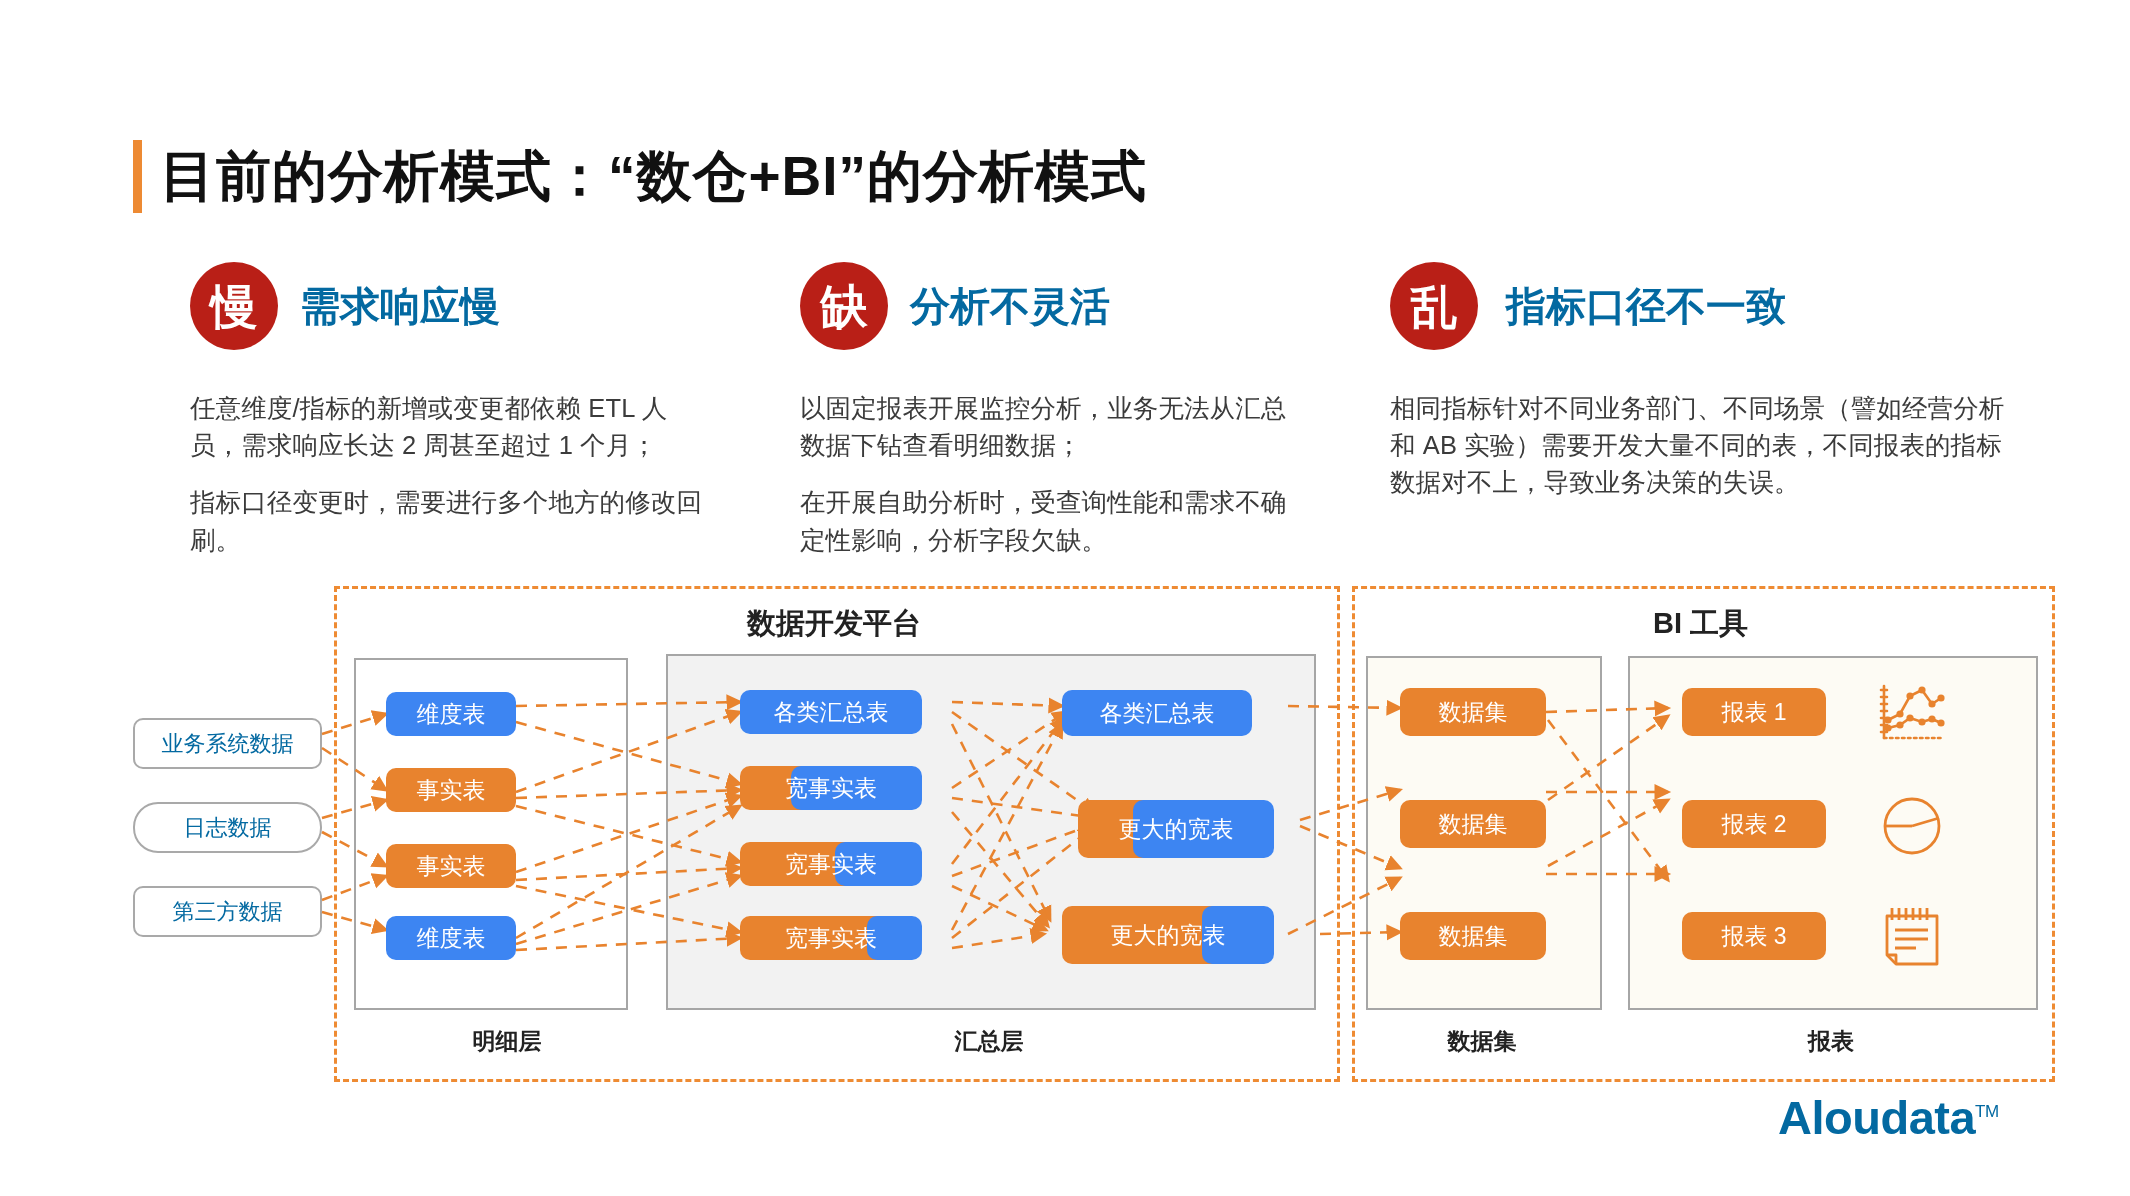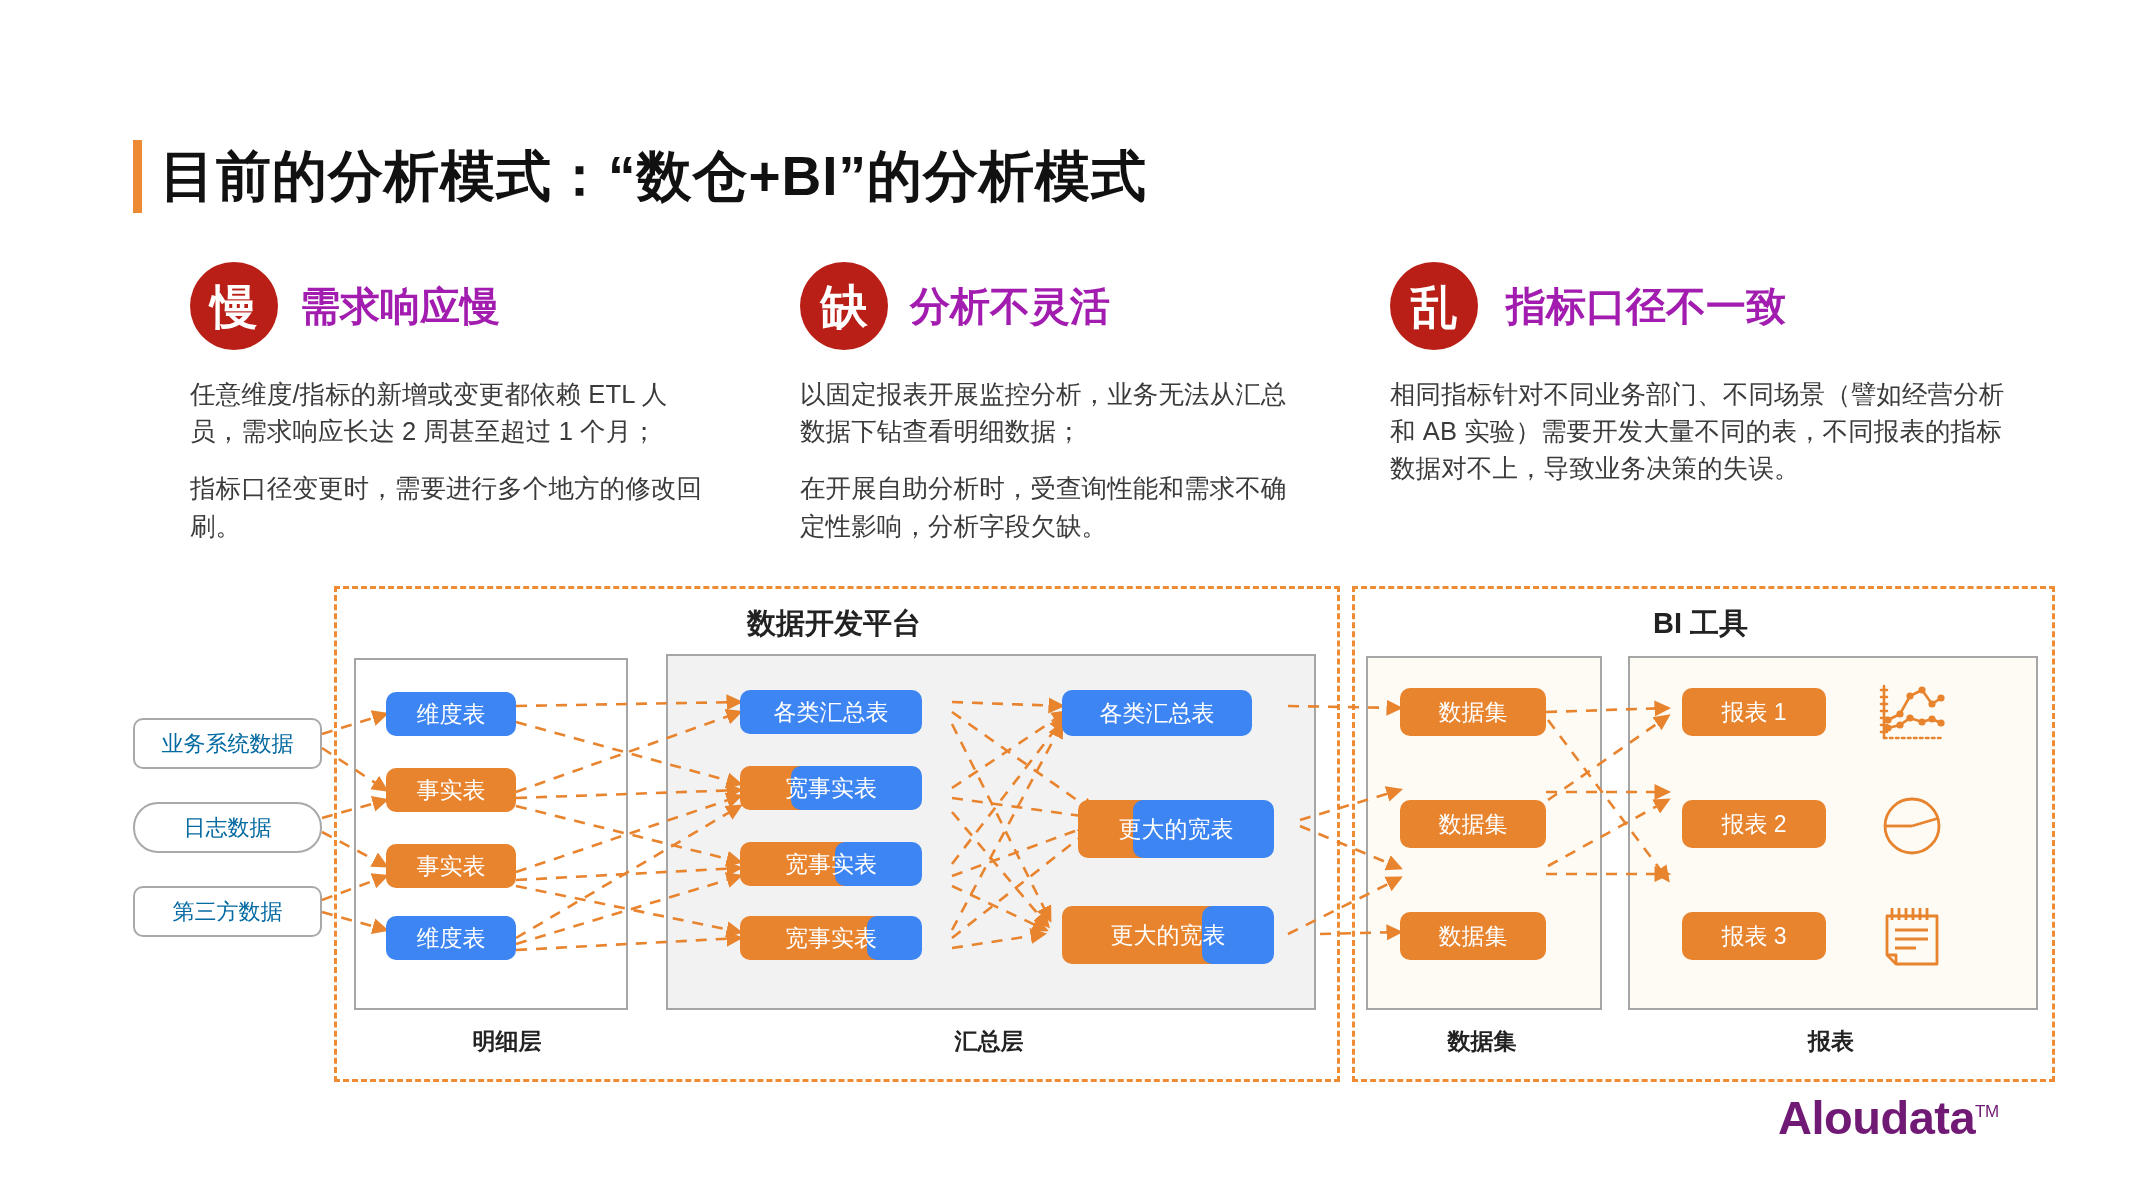--- a/index.html
+++ b/index.html
@@ -25,27 +25,27 @@
   .col-3{left:1390px;width:620px;}
 
   .badge-row{display:flex;align-items:center;height:96px;}
   .badge{
     width:88px;height:88px;border-radius:50%;background:#B91F17;
     color:#ffffff;font-size:47px;font-weight:bold;
     display:flex;align-items:center;justify-content:center;flex:0 0 auto;
     line-height:1;
   }
   .badge-title{
-    margin-left:22px;font-size:40px;font-weight:bold;color:#a21caf;
+    margin-left:22px;font-size:40px;font-weight:bold;color:#0369a1;
     white-space:nowrap;line-height:1;
   }
   .col-3 .badge-title{margin-left:28px;}
 
   .para{
-    margin-top:22px;font-size:25.5px;line-height:1.46;color:#3B3B3B;
+    margin-top:36px;font-size:25.5px;line-height:1.46;color:#3B3B3B;
     letter-spacing:0.1px;
   }
   .para + .para{margin-top:20px;}
 
   
   .dash-group{
     position:absolute;border:3px dashed #EE8B33;background:transparent;
   }
   #grp-dev{left:334px;top:586px;width:1000px;height:490px;}
   #grp-bi{left:1352px;top:586px;width:697px;height:490px;}
@@ -97,21 +97,21 @@
   .split{position:absolute;border-radius:10px;}
   .split-o{background:#E8832E;left:0;top:0;height:100%;border-radius:10px;z-index:1;}
   .split-b{background:#3D85F2;right:0;top:0;height:100%;border-radius:10px;z-index:2;}
 
   
   .bi-icon{position:absolute;width:72px;height:72px;}
 
   
   #logo{
     position:absolute;left:1778px;top:1090px;
-    font-size:47px;font-weight:bold;color:#701a75;letter-spacing:-0.5px;
+    font-size:47px;font-weight:bold;color:#0369a1;letter-spacing:-0.5px;
     white-space:nowrap;
   }
   #logo .tm{font-size:17px;vertical-align:super;font-weight:normal;}
 
   
   #wires{position:absolute;left:0;top:0;width:2130px;height:1196px;pointer-events:none;}
 </style>
 </head>
 <body>
 

